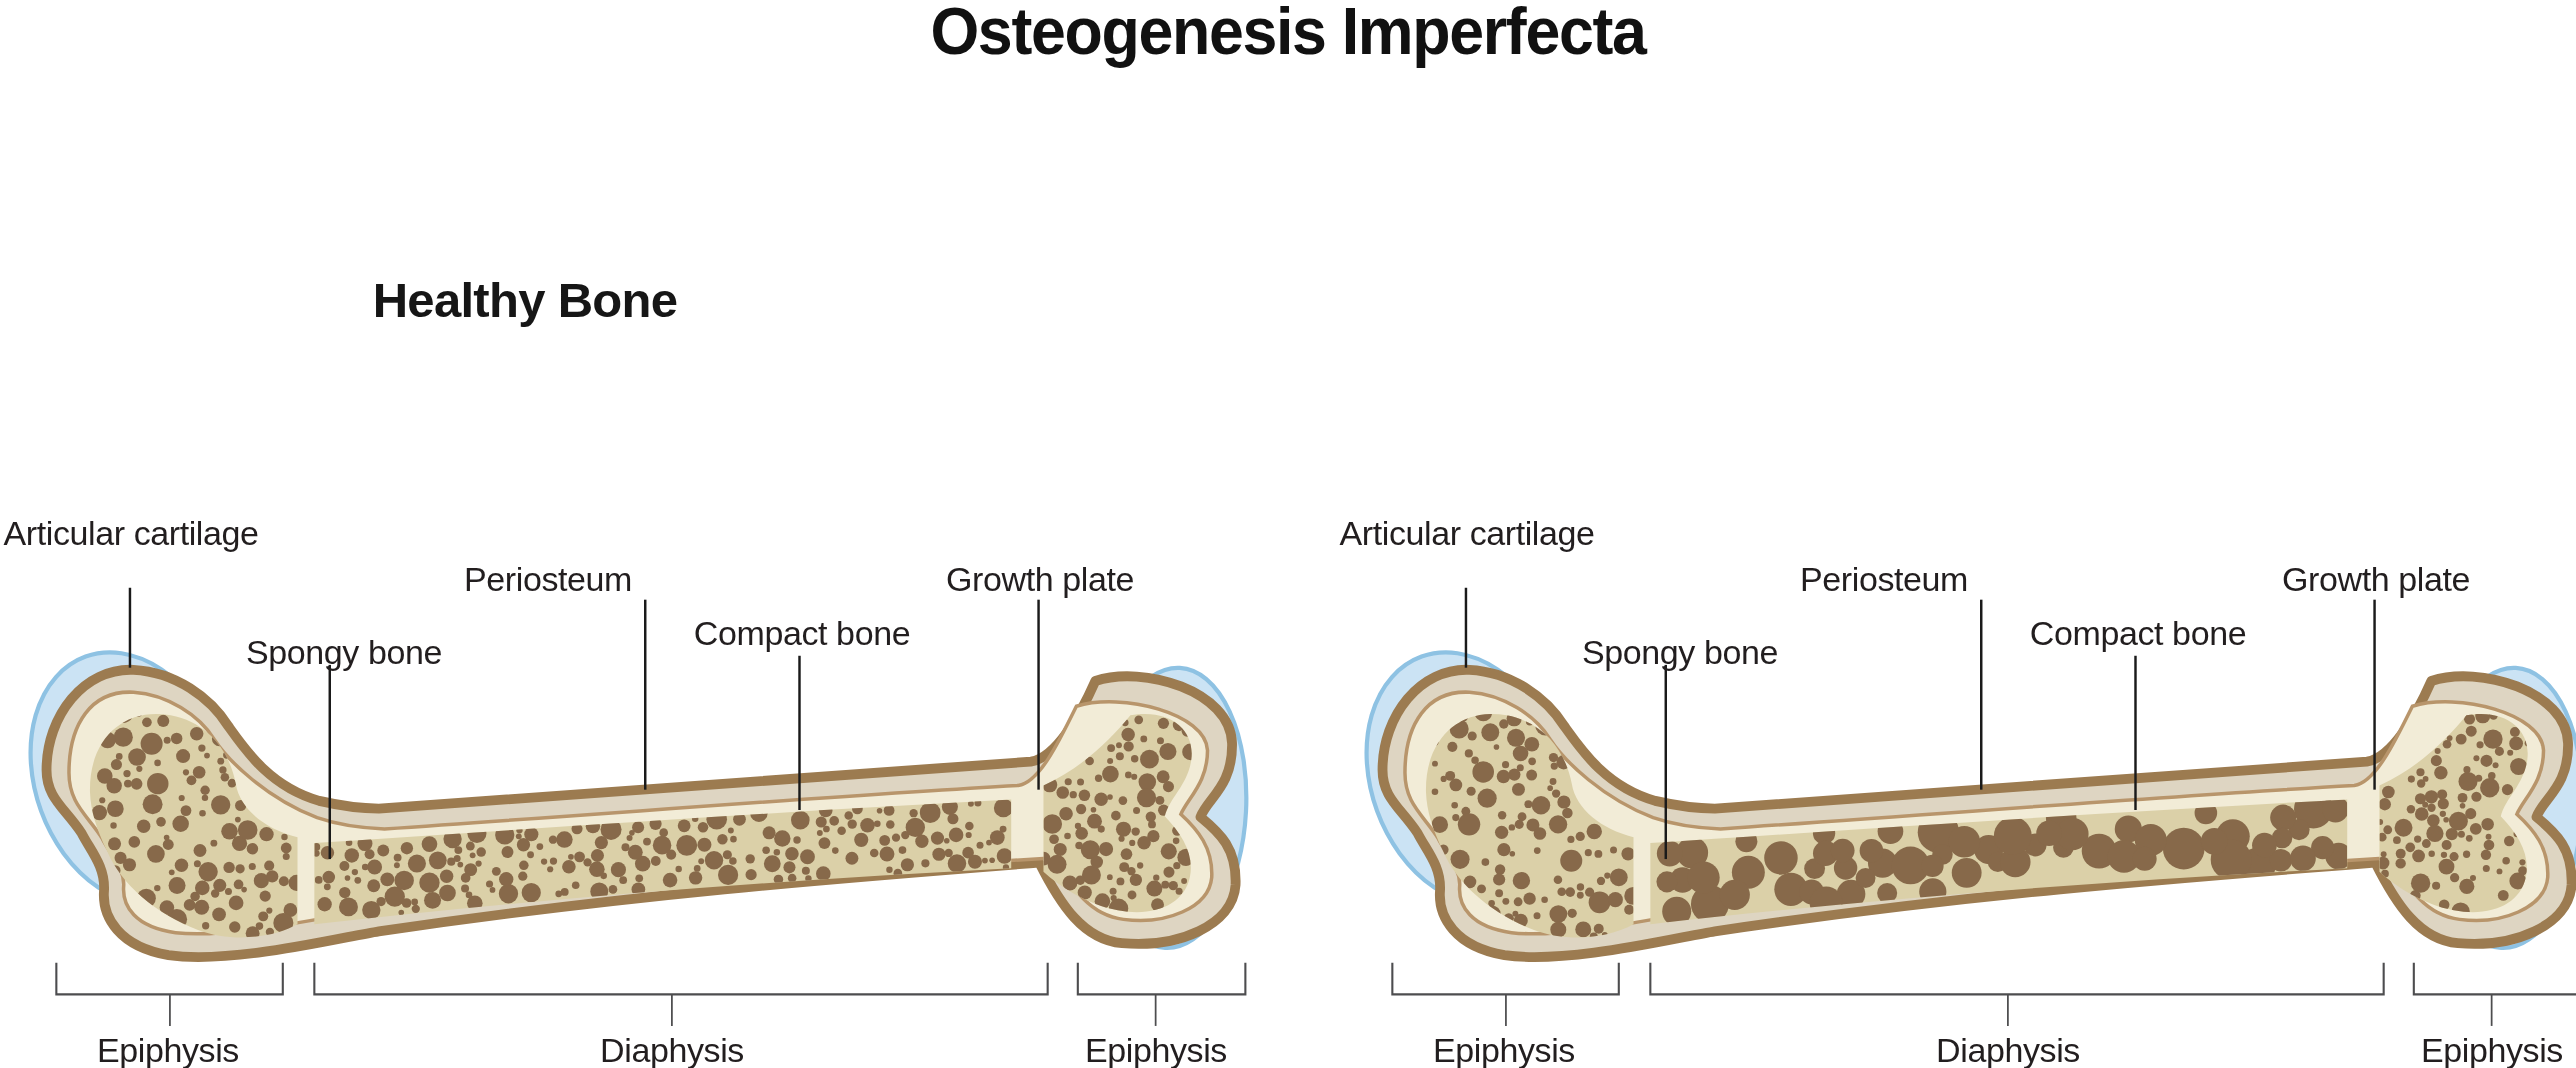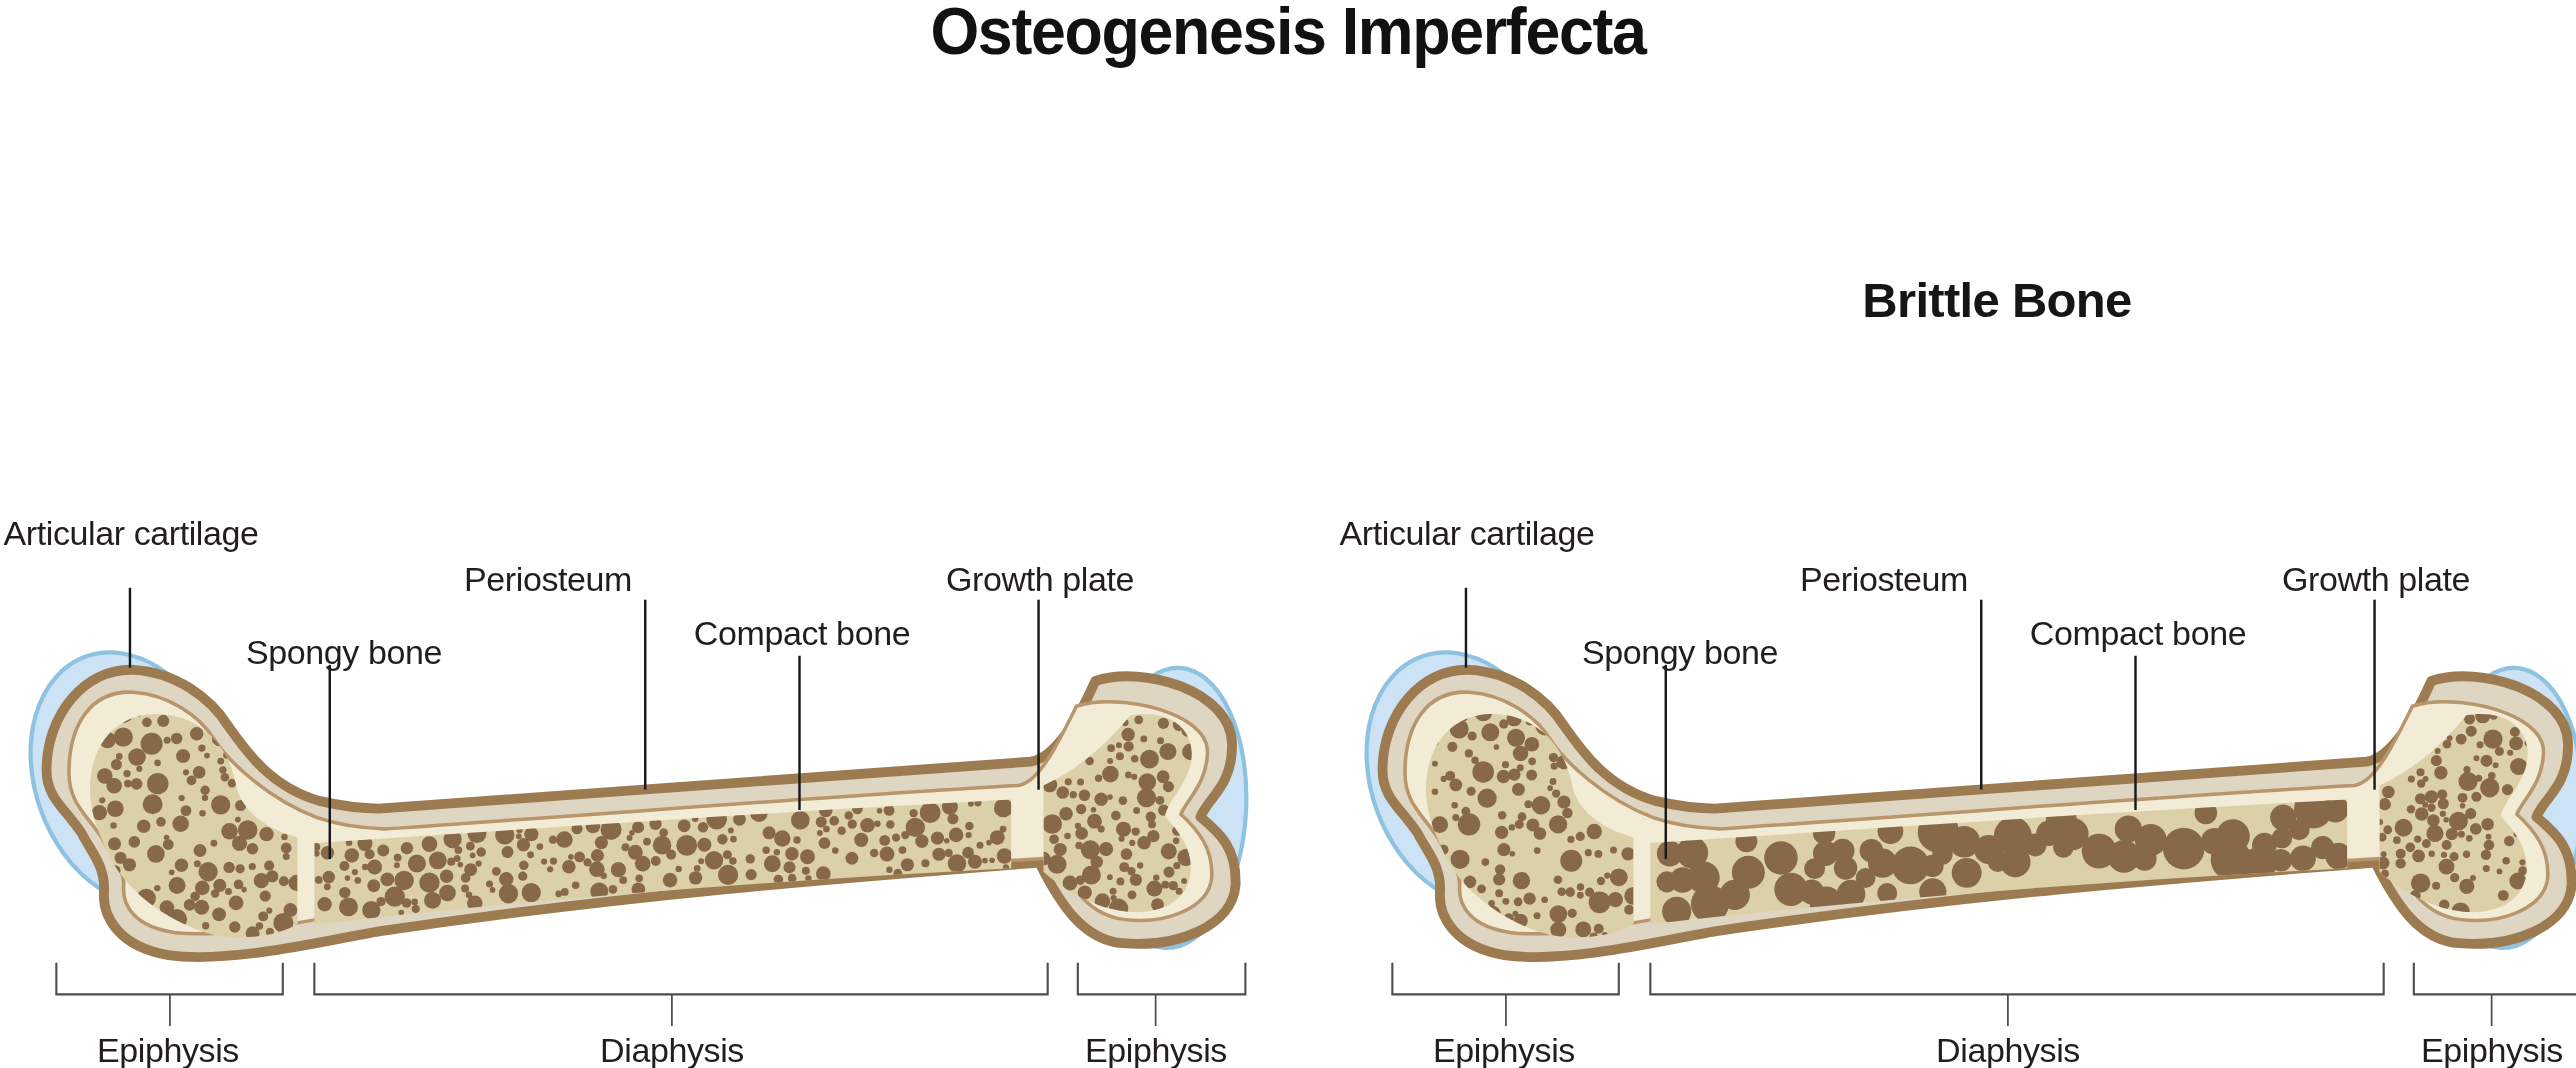--- a/index.html
+++ b/index.html
@@ -19,21 +19,21 @@
   .region-label{position:absolute;top:547px;font-size:34px;color:#221e1f;
       white-space:nowrap;transform:translateX(-50%);letter-spacing:-0.4px;}
 </style>
 </head>
 <body>
 
 <div class="page">
 
   <h1 class="main-title">Osteogenesis Imperfecta</h1>
 
-  <h2 class="panel-heading" style="left:1997px">Brittle Bone</h2>
+  <h2 class="panel-heading" style="left:525px">Healthy Bone</h2>
 
   <section class="panel" style="left:0">
     <svg width="1287" height="584" viewBox="0 0 1835 833">
         <ellipse cx="185" cy="420" rx="135" ry="185" transform="rotate(-20 185 420)" fill="#cbe3f4" stroke="#8ec2e3" stroke-width="6"></ellipse>
         <ellipse cx="1672" cy="462" rx="105" ry="200" transform="rotate(3 1672 462)" fill="#cbe3f4" stroke="#8ec2e3" stroke-width="6"></ellipse>
         <path d="M190,265 C250,268 300,305 325,345 C350,380 385,432 455,452 C490,460 517,463 540,463 C900,437 1200,413 1470,396 C1505,391 1540,331 1562,281 C1630,258 1755,295 1757,370 C1758,432 1722,448 1712,475 C1740,498 1764,520 1762,572 C1758,630 1680,662 1600,655 C1545,650 1512,600 1482,540 C1200,562 900,585 540,638 C480,648 330,685 240,672 C170,660 145,618 148,580 C150,545 128,522 116,498 C92,462 66,448 66,408 C66,330 120,262 190,265 Z" fill="#ded5c2" stroke="#9c7b50" stroke-width="14" stroke-linejoin="round"></path>
         <path d="M190,297 C238,300 284,330 305,364 C326,396 380,448 452,476 C484,487 517,491 548,492 C900,468 1200,444 1452,430 C1482,426 1510,368 1535,317 C1600,297 1720,327 1722,380 C1722,426 1694,448 1684,471 C1708,493 1730,519 1728,561 C1724,605 1662,629 1602,621 C1555,615 1530,579 1505,533 C1200,552 900,572 565,602 C495,610 336,650 250,640 C192,632 174,602 176,574 C178,548 156,528 145,505 C124,472 98,456 98,412 C98,342 130,294 190,297 Z" fill="#f2ecd7" stroke="#b8956b" stroke-width="5"></path>
         <defs>
           <clipPath id="clip-0-epiphysis_left">
             <path d="M128,440 C126,362 178,318 243,330 C298,340 328,384 336,428 C342,464 378,492 424,504 L424,628 C388,648 330,654 282,636 C222,614 172,570 153,525 C137,492 129,466 128,440 Z"></path>

